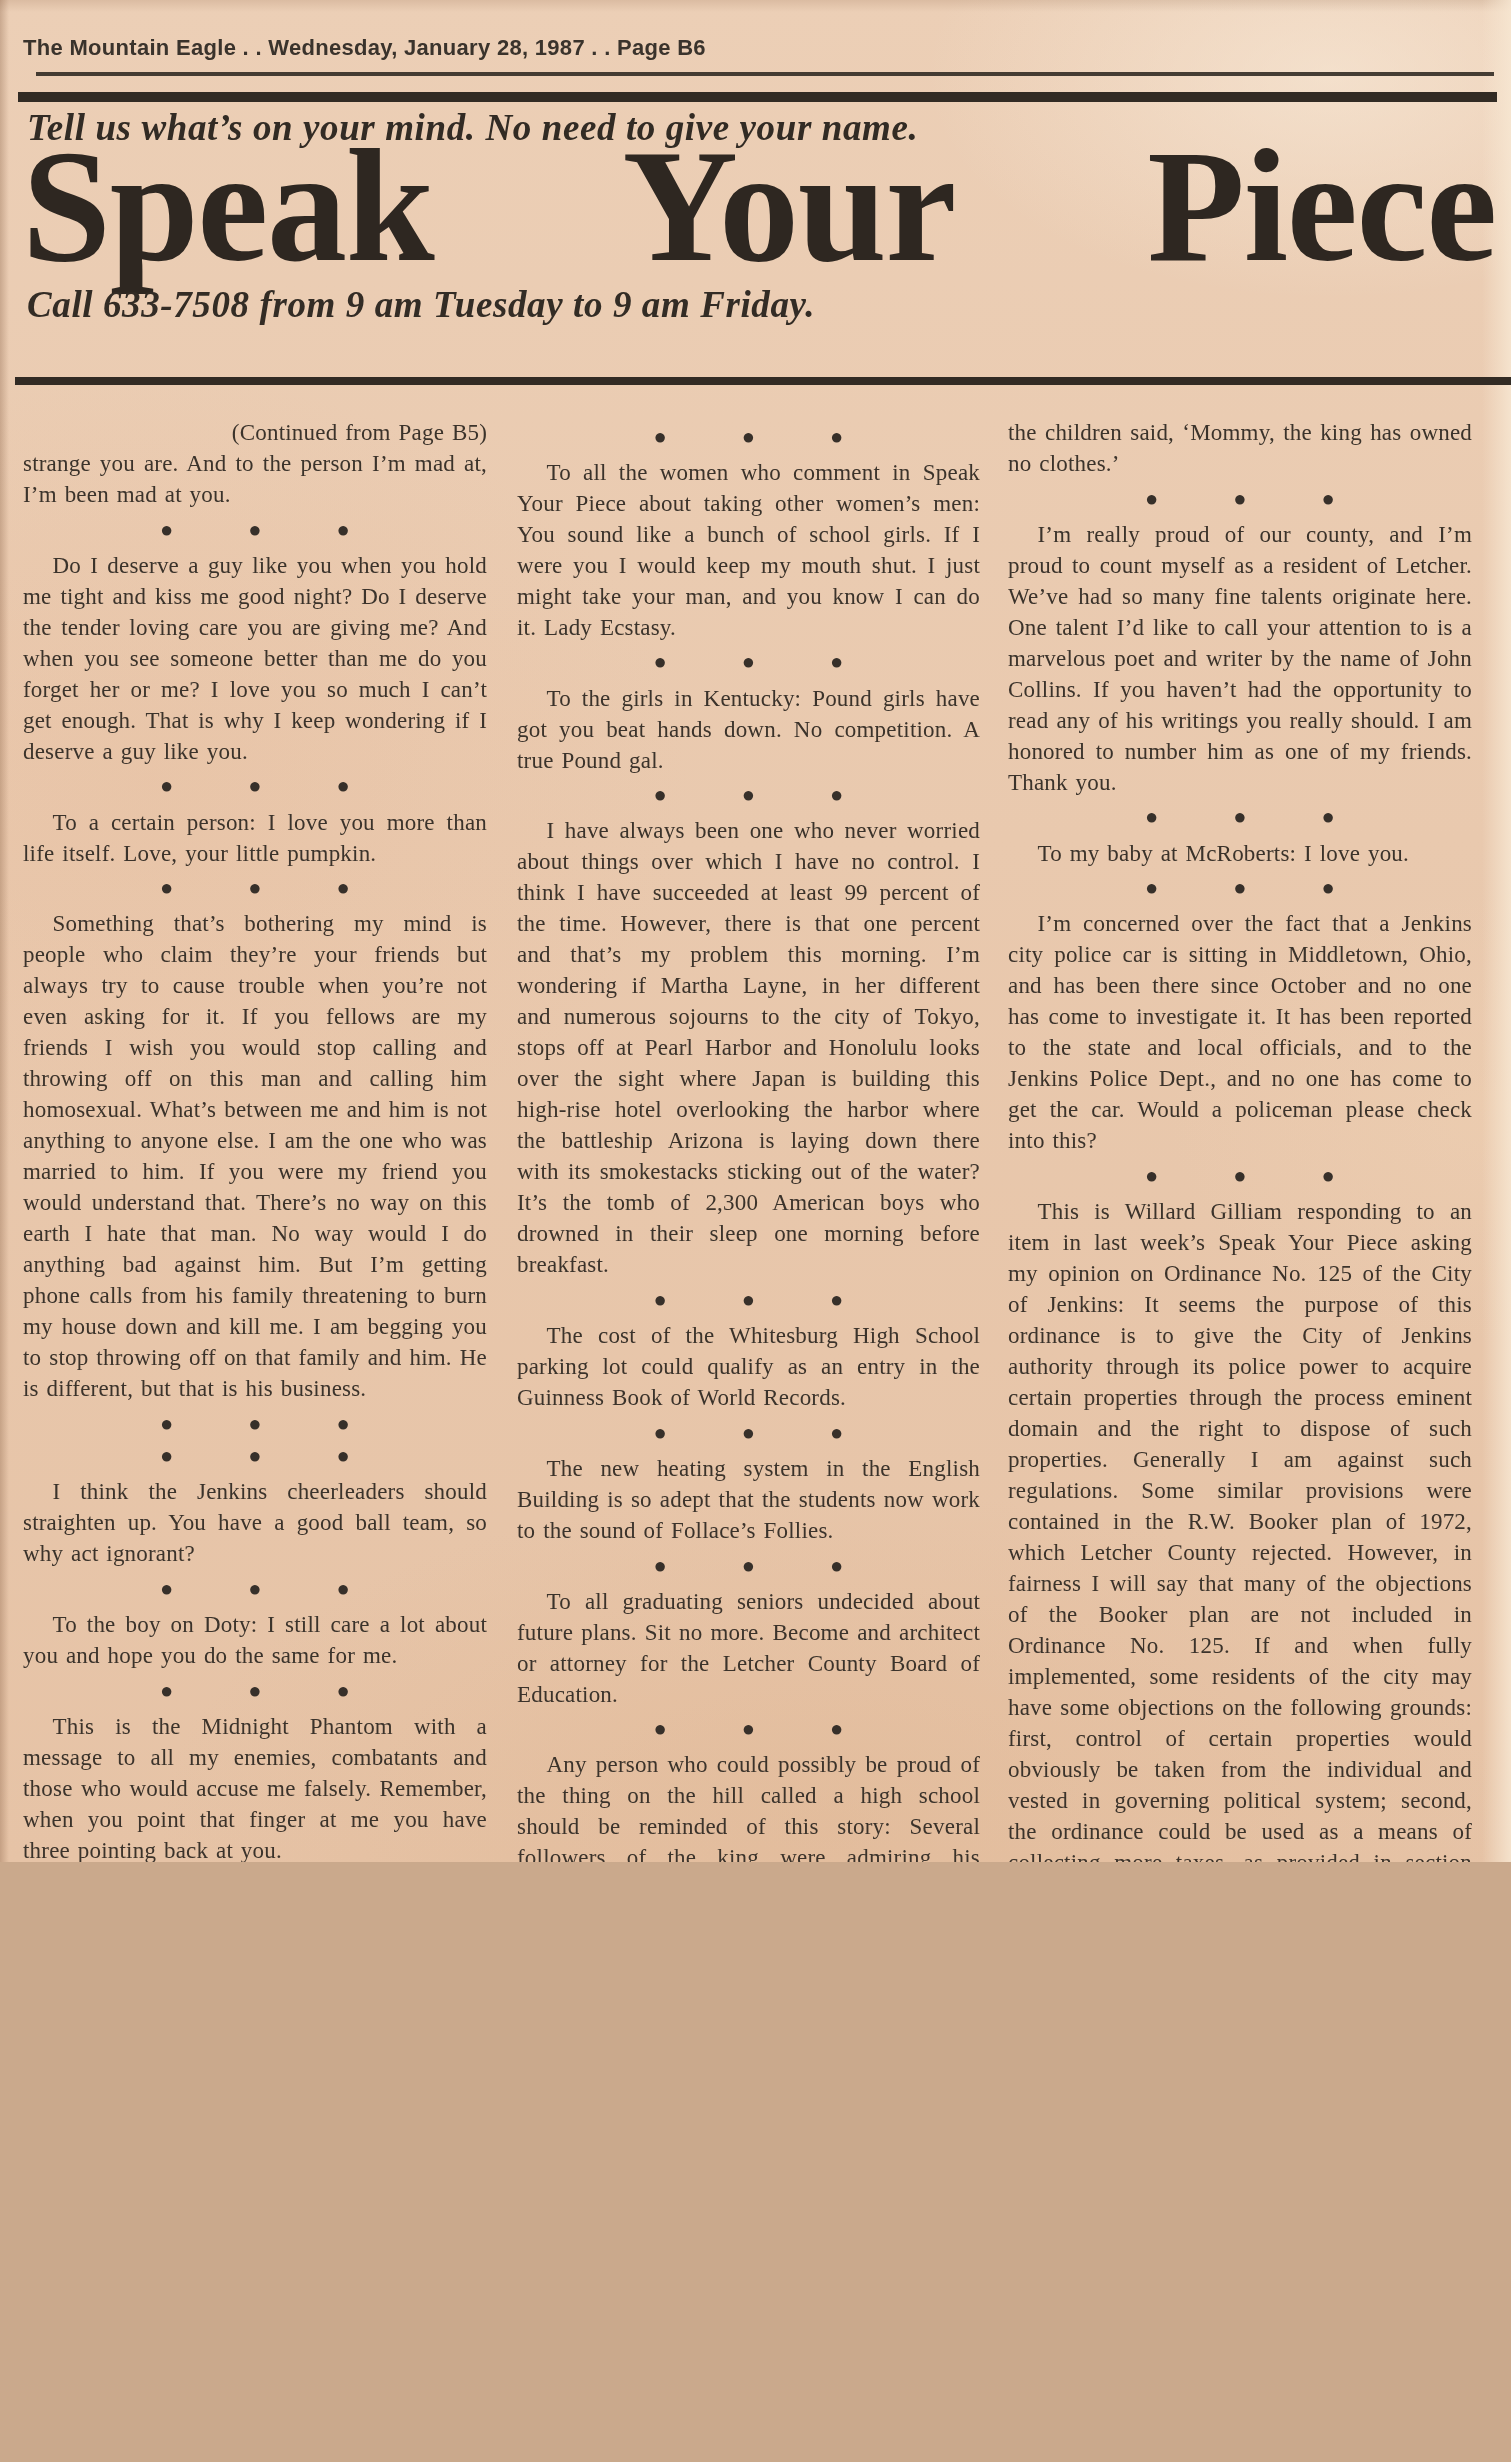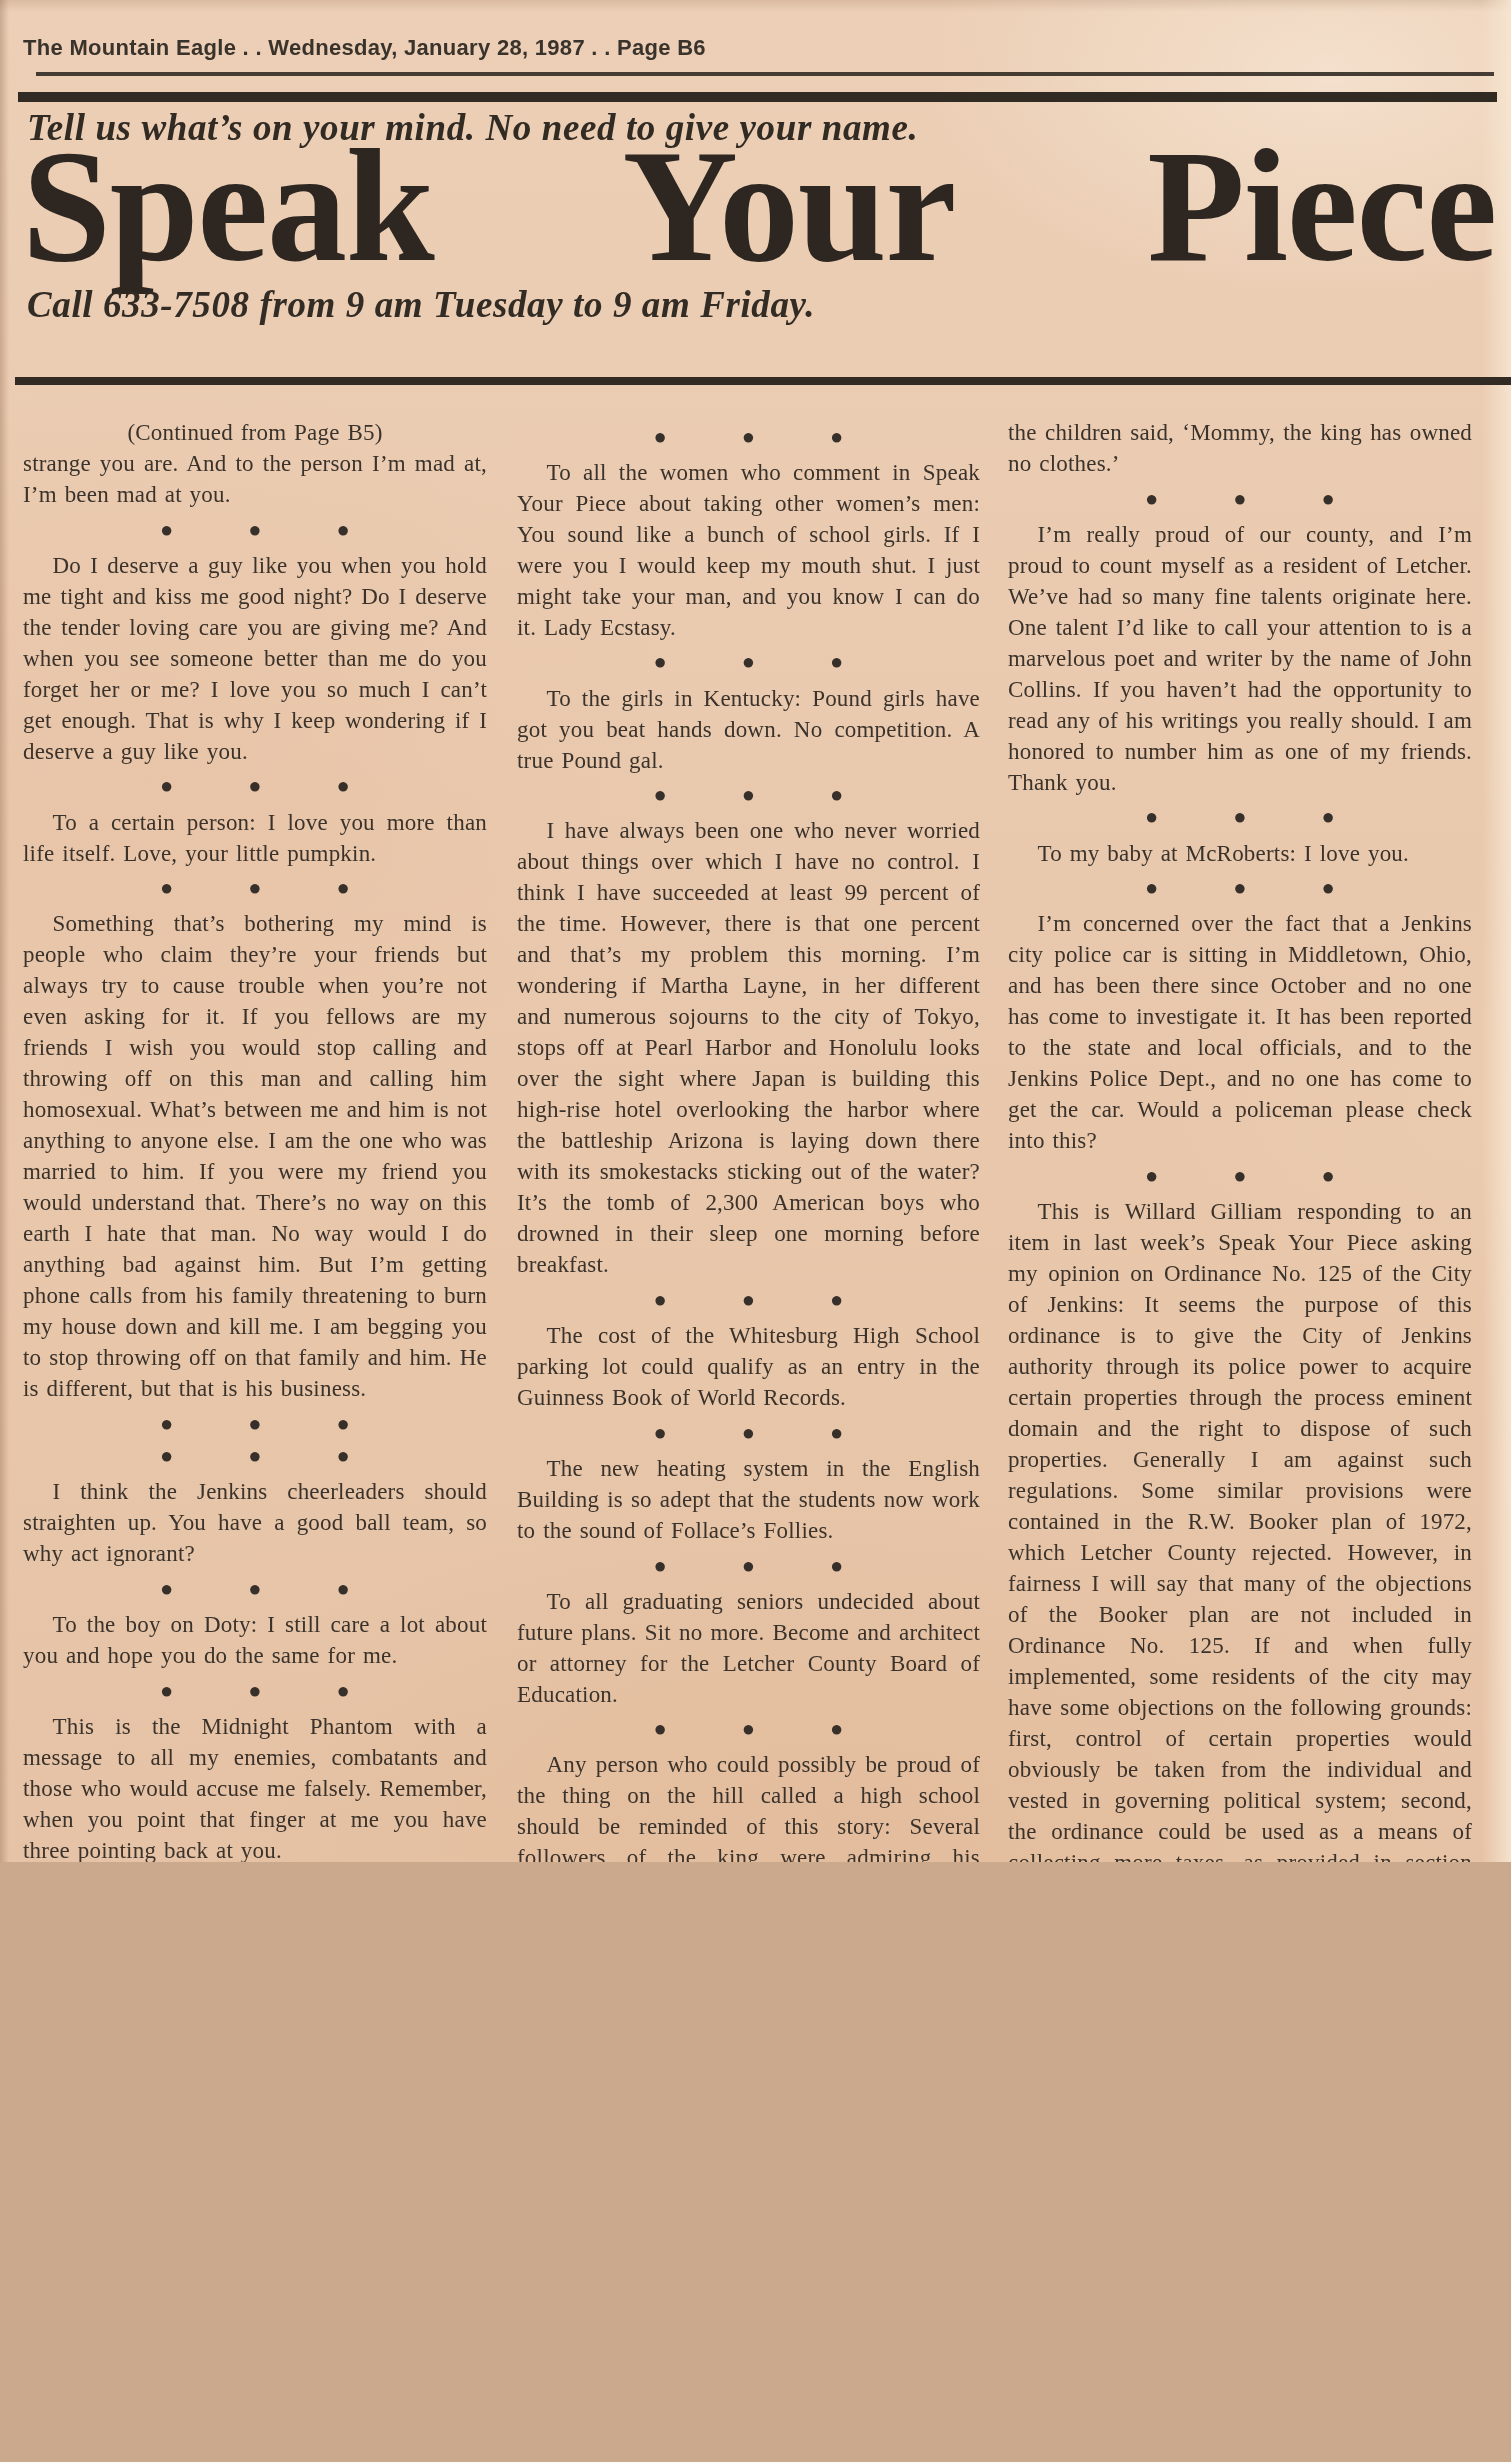--- a/index.html
+++ b/index.html
@@ -40,21 +40,21 @@
     letter-spacing:0.6px;white-space:nowrap;}
 
   .col{position:absolute;top:417px;height:1865px;overflow:hidden;
     text-align:justify;font-size:23px;line-height:31px;color:#3b332b;
     letter-spacing:0.2px;word-spacing:1.9px;}
   .col-1{left:23px;width:464px;}
   .col-2{left:517px;width:463px;}
   .col-3{left:1008px;width:464px;}
   .col p{margin:0;text-indent:29.5px;}
   .col p.noindent{text-indent:0;}
-  .col p.centered{text-indent:0;text-align:center;}
+  .col p.centered{text-indent:0;text-align:right;}
   .dots{text-align:center;text-indent:0;font-size:22px;line-height:24.4px;
     margin:7.7px 0;word-spacing:69px;color:#37302a;}
 
   .banner-bar{position:absolute;left:11.5px;top:2283px;width:1501px;height:33px;
     background:#29231e;transform:rotate(-0.5deg);transform-origin:left top;}
   .banner-lpost{position:absolute;left:10.3px;top:2293px;width:23px;height:169px;background:#29231e;}
   .banner-rpost{position:absolute;left:1467px;top:2306px;width:35px;height:156px;background:#29231e;}
   .staff{position:absolute;background:#2c2620;height:5.1px;}
   .stub-1{left:35px;top:2352px;width:76px;}
   .stub-2{left:35px;top:2389px;width:76px;}

